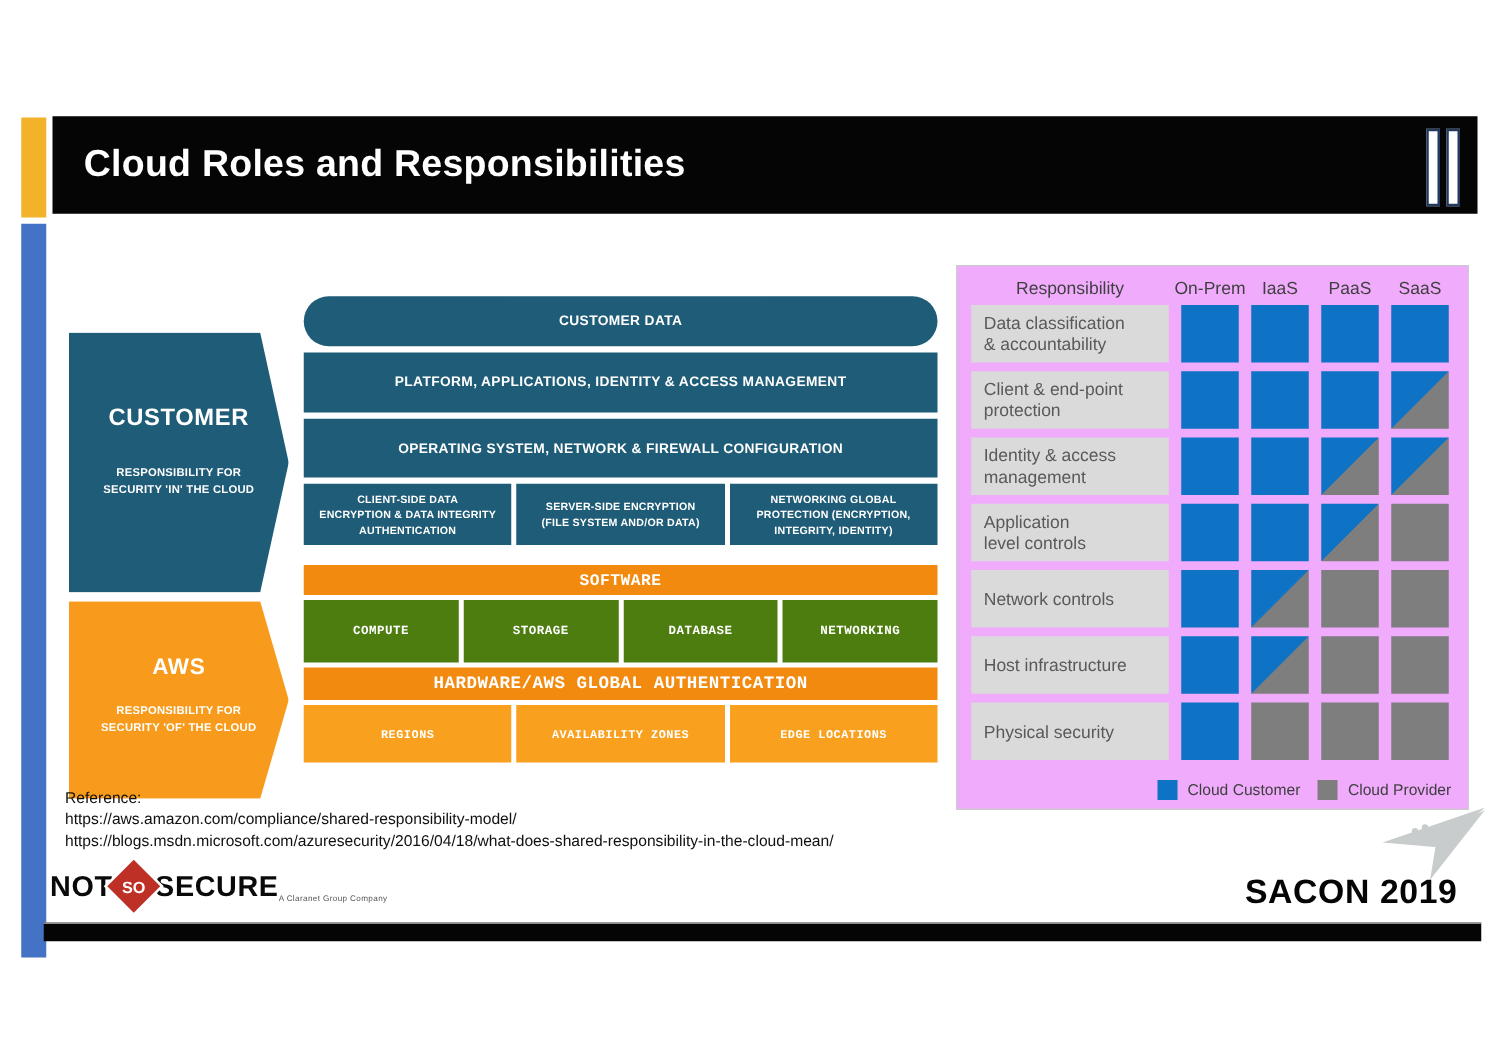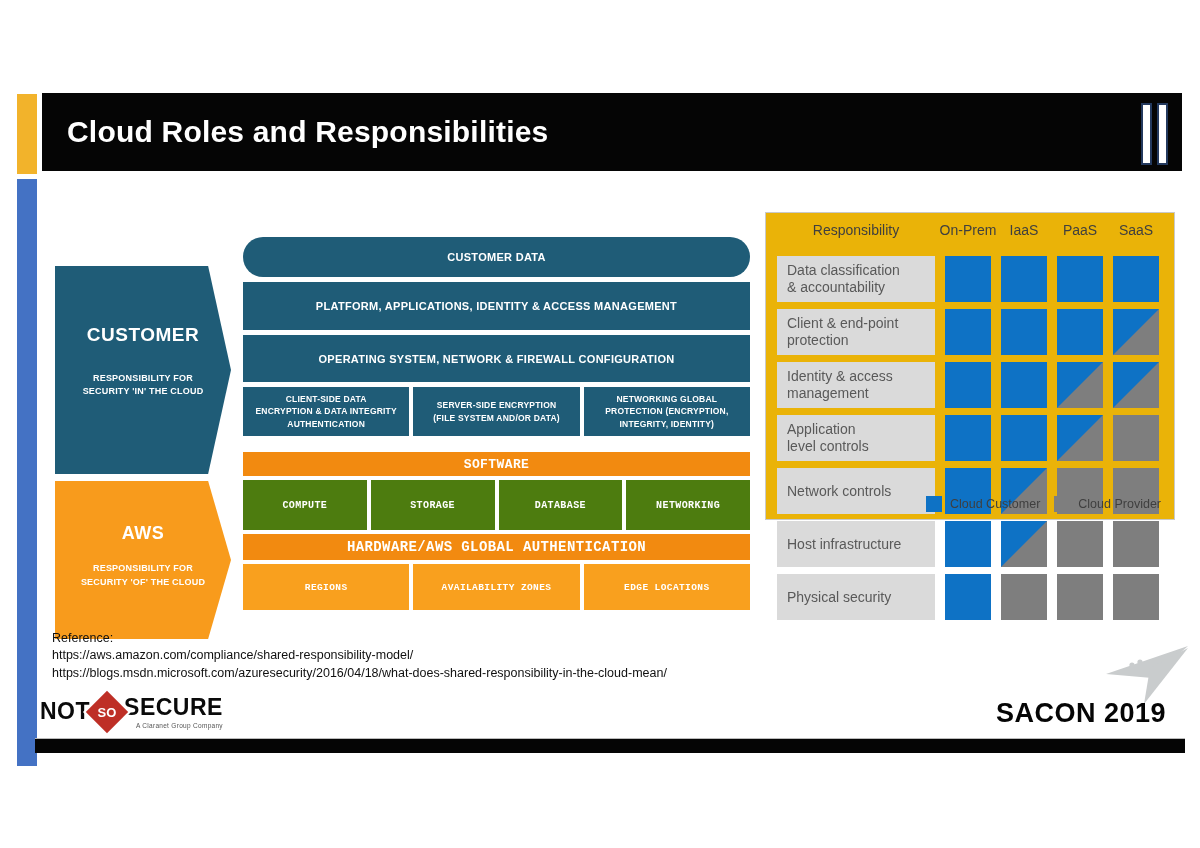--- a/index.html
+++ b/index.html
@@ -40,26 +40,26 @@
   .row4 .cell{background:#1F5C77;font-size:8.5px;line-height:1.45;letter-spacing:.2px;}
   .hdr-orange{background:#F28A10;color:#fff;font-weight:700;display:flex;align-items:center;justify-content:center;}
   .software-hdr{height:24px;font-size:13px;letter-spacing:.4px;}
   .hardware-hdr{height:26px;font-size:14px;letter-spacing:.4px;}
   .software-row{height:50px;}
   .software-row .cell{background:#4d7c0f;font-size:10px;letter-spacing:.4px;}
   .regions-row{height:46px;}
   .regions-row .cell{background:#F9A01E;font-size:9.5px;letter-spacing:.4px;}
 
   
-  .matrix{position:absolute;left:765px;top:212px;width:410px;height:308px;background:#eab308;border:1px solid #c9c9c9;box-sizing:border-box;}
+  .matrix{position:absolute;left:765px;top:212px;width:410px;height:436px;background:#f0abfc;border:1px solid #c9c9c9;box-sizing:border-box;}
   .m-header{display:flex;align-items:center;padding-left:11px;margin-top:9px;color:#3F3F3F;font-size:14px;}
   .m-header .h-resp{width:158px;text-align:center;}
   .m-header .h-col{width:46px;margin-left:10px;display:flex;justify-content:center;white-space:nowrap;}
   .m-header .h-col:first-of-type{margin-left:9px;}
-  .m-rows{display:flex;flex-direction:column;gap:7px;margin-top:18px;padding-left:11px;}
+  .m-rows{display:flex;flex-direction:column;gap:7px;margin-top:6px;padding-left:11px;}
   .m-row{display:flex;align-items:stretch;height:46px;}
   .row-label{width:158px;background:#DADADA;color:#595959;font-size:14px;line-height:1.2;display:flex;align-items:center;padding-left:10px;box-sizing:border-box;white-space:pre-line;}
   .sq{width:46px;height:46px;margin-left:10px;}
   .sq:first-of-type{margin-left:9px;}
   .sq[data-state="customer"]{background:#0E72C5;}
   .sq[data-state="provider"]{background:#7E7E7E;}
   .sq[data-state="shared"]{background:linear-gradient(135deg,#0E72C5 49.6%,#7E7E7E 50.4%);}
   .m-legend{position:absolute;right:13px;bottom:7px;display:flex;align-items:center;gap:8px;color:#3F3F3F;font-size:12.5px;}
   .m-legend .sw{width:16px;height:16px;display:inline-block;}
   .sw-blue{background:#0E72C5;}
@@ -67,21 +67,21 @@
 
   
   .reference{position:absolute;left:52px;top:630px;font-size:12.5px;color:#101010;line-height:1.38;}
   .reference a{color:#101010;text-decoration:none;display:block;}
 
   
   .logo{position:absolute;left:40px;top:694px;display:flex;align-items:center;}
   .logo .word{font-size:23px;font-weight:700;color:#0a0a0a;letter-spacing:.5px;}
   .logo .diamond{width:30px;height:30px;background:#BE2F26;transform:rotate(45deg);display:flex;align-items:center;justify-content:center;margin:0 2px;box-shadow:0 0 0 2px #fff;}
   .logo .diamond span{transform:rotate(-45deg);color:#fff;font-size:13px;font-weight:700;}
-  .logo .right-col{display:flex;flex-direction:column;}
+  .logo .right-col{display:flex;}
   .logo .tagline{font-size:6.5px;color:#555;margin-top:1px;align-self:flex-end;letter-spacing:.3px;}
   .brand{position:absolute;right:34px;top:698px;font-size:27px;font-weight:700;color:#050505;letter-spacing:.5px;}
   .plane-icon{position:absolute;left:1102px;top:642px;}
   .bottom-bar{position:absolute;left:35px;top:738px;width:1150px;height:14px;background:#050505;border-top:1px solid #bbb;}
 </style>
 </head>
 <body>
 
 <div class="accent-yellow"></div>
 <div class="accent-blue"></div>

